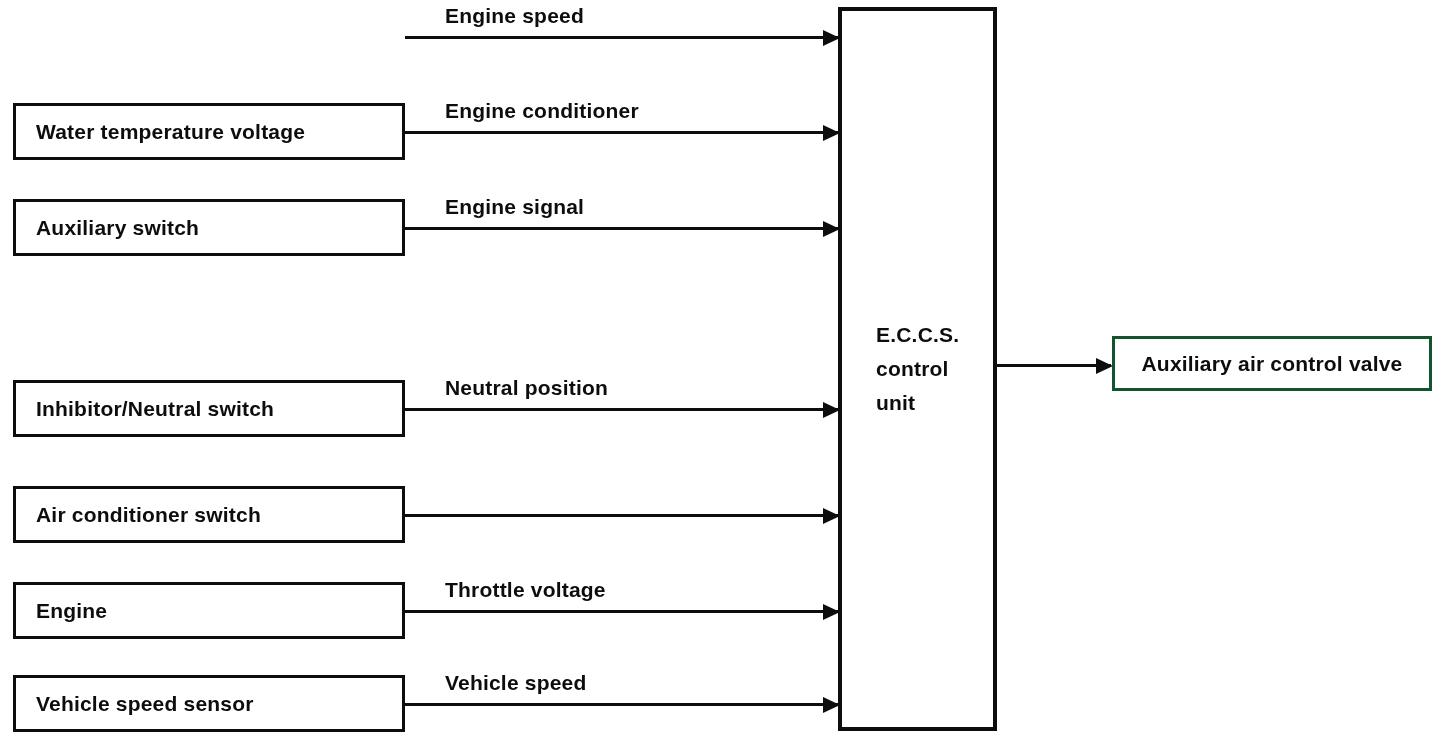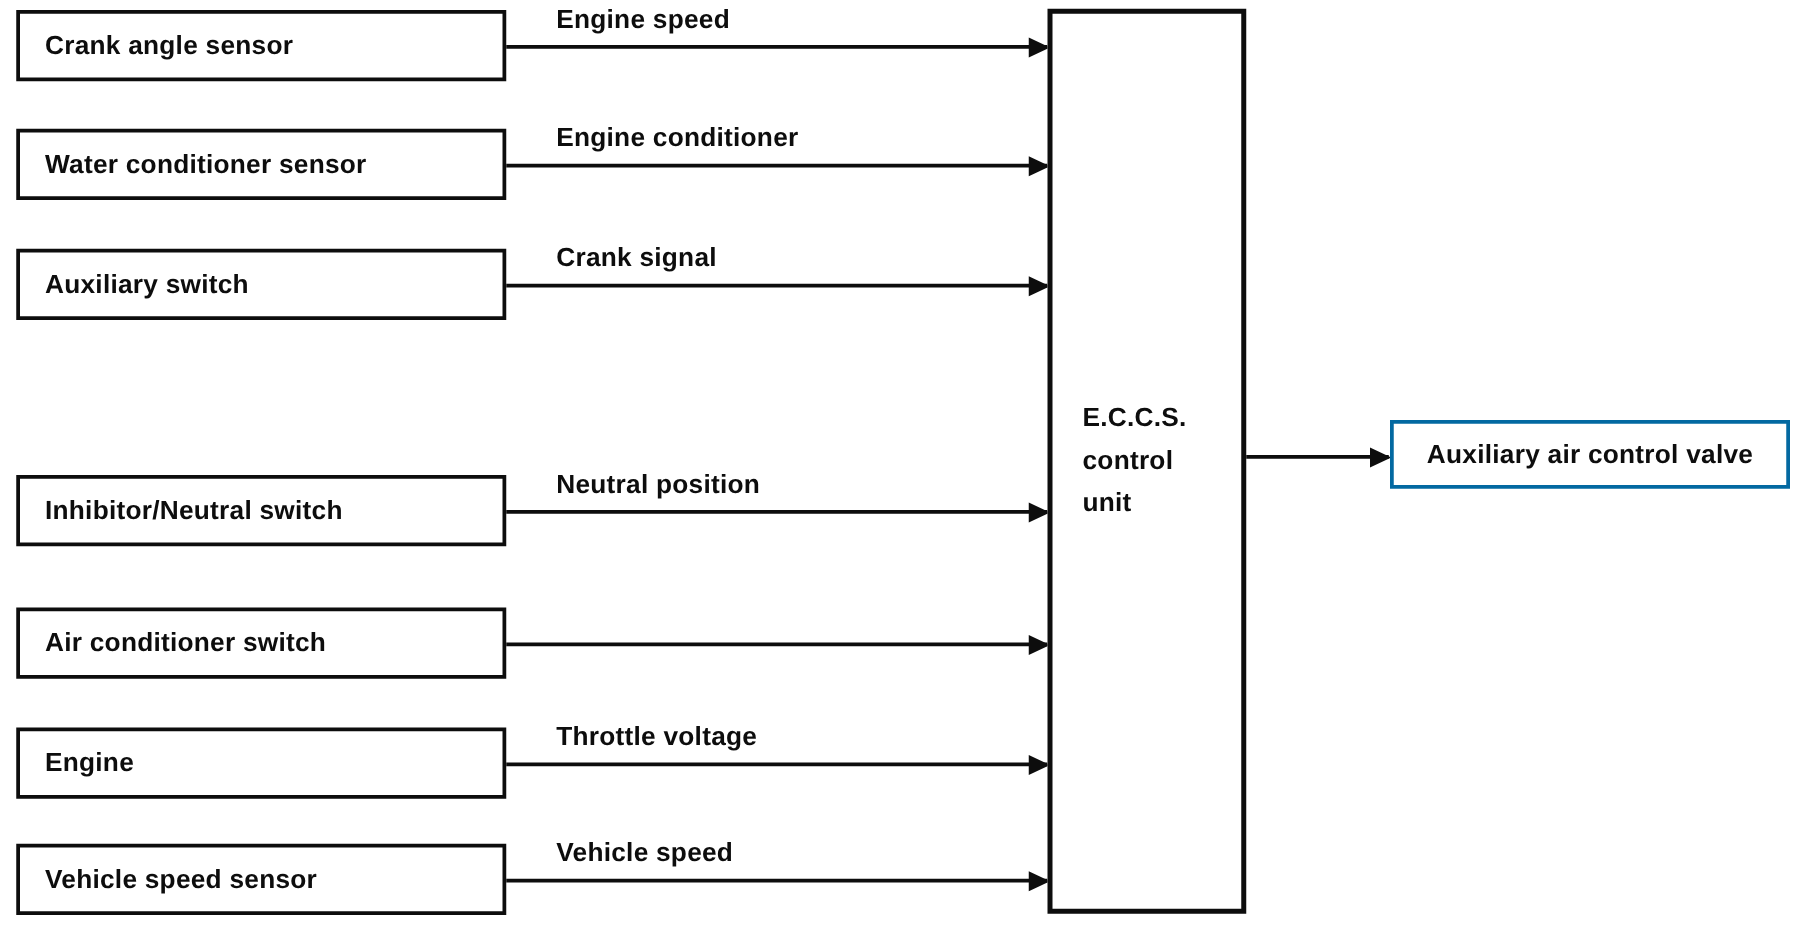--- a/index.html
+++ b/index.html
@@ -81,21 +81,21 @@
   .eccs-box {
     position: absolute;
     left: 838px;
     top: 7px;
     width: 159px;
     height: 724px;
     border: 4px solid #0d0d0d;
     box-sizing: border-box;
     display: flex;
     align-items: center;
-    padding-left: 24px;
+    padding-left: 34px;
     background: #ffffff;
   }
   .unit-label {
     white-space: pre-line;
     line-height: 34px;
   }
   
   .out-arrow {
     position: absolute;
     left: 997px;
@@ -103,54 +103,51 @@
     width: 114px;
     height: 3px;
     background: #0d0d0d;
   }
   .aux-box {
     position: absolute;
     left: 1112px;
     top: 336px;
     width: 320px;
     height: 55px;
-    border: 3px solid #0369a1;
+    border: 3px solid #14532d;
     box-sizing: border-box;
     display: flex;
     align-items: center;
     justify-content: center;
     background: #ffffff;
   }
 </style>
 </head>
 <body>
 
 <div class="diagram">
 
   <div class="row r0">
-    <div class="src-box">
-      <span class="box-label">Crank angle sensor</span>
-    </div>
     <span class="signal-label">Engine speed</span>
     <div class="arrow"></div>
   </div>
 
   <div class="row r1">
     <div class="src-box">
-      <span class="box-label">Water conditioner sensor</span>
+      <span class="box-label">Water temperature voltage</span>
     </div>
     <span class="signal-label">Engine conditioner</span>
     <div class="arrow"></div>
   </div>
 
   <div class="row r2">
     <div class="src-box">
       <span class="box-label">Auxiliary switch</span>
     </div>
-    <span class="signal-label">Crank signal</span>
+    <span class="signal-label">Engine signal</span>
     <div class="arrow"></div>
   </div>
 
 
   <div class="row r4">
     <div class="src-box">
       <span class="box-label">Inhibitor/Neutral switch</span>
     </div>
     <span class="signal-label">Neutral position</span>
     <div class="arrow"></div>

